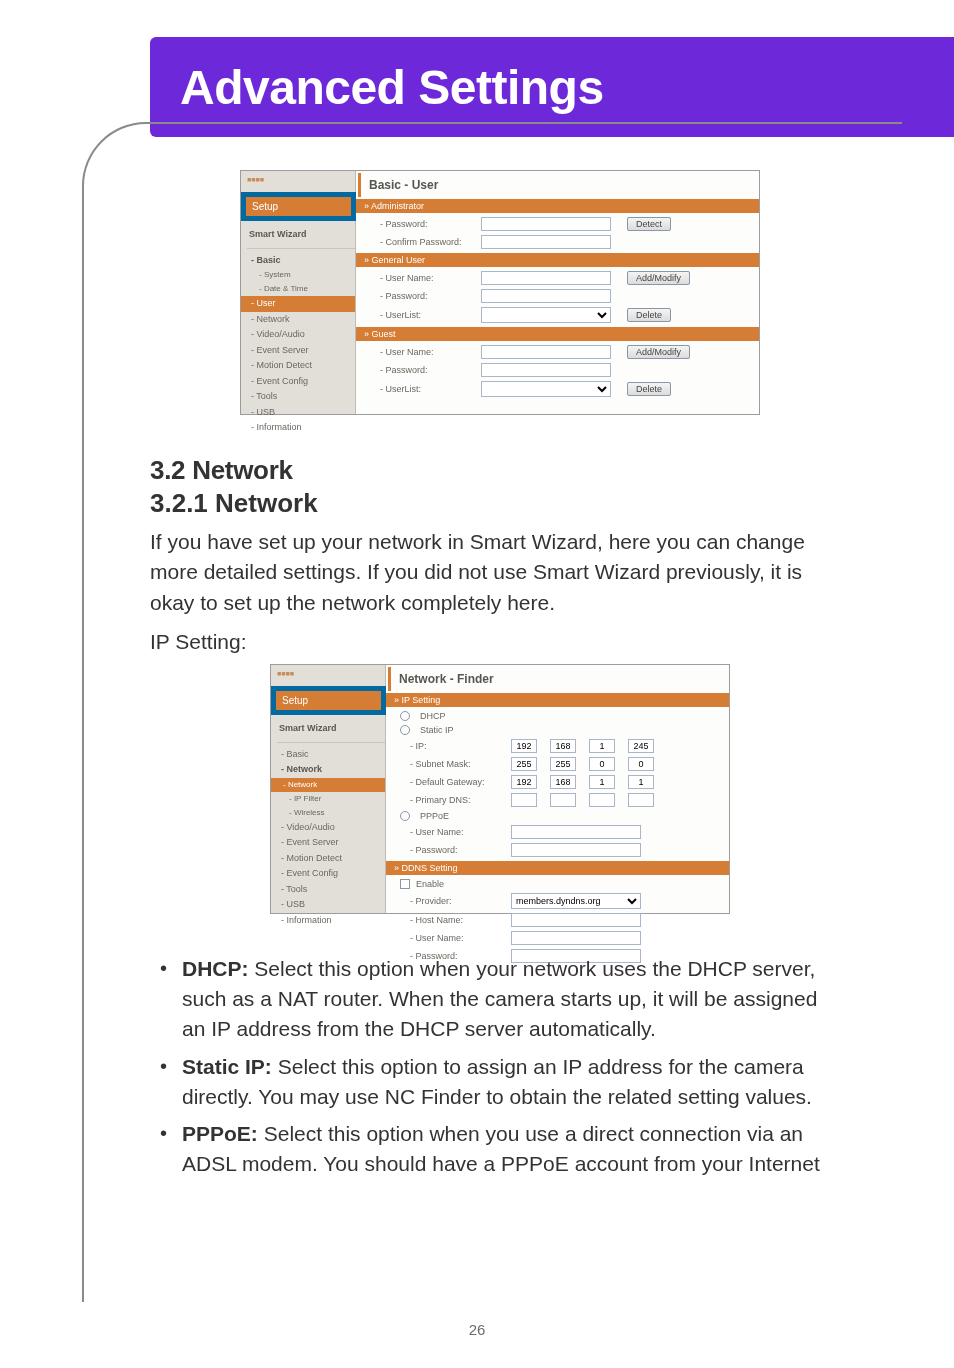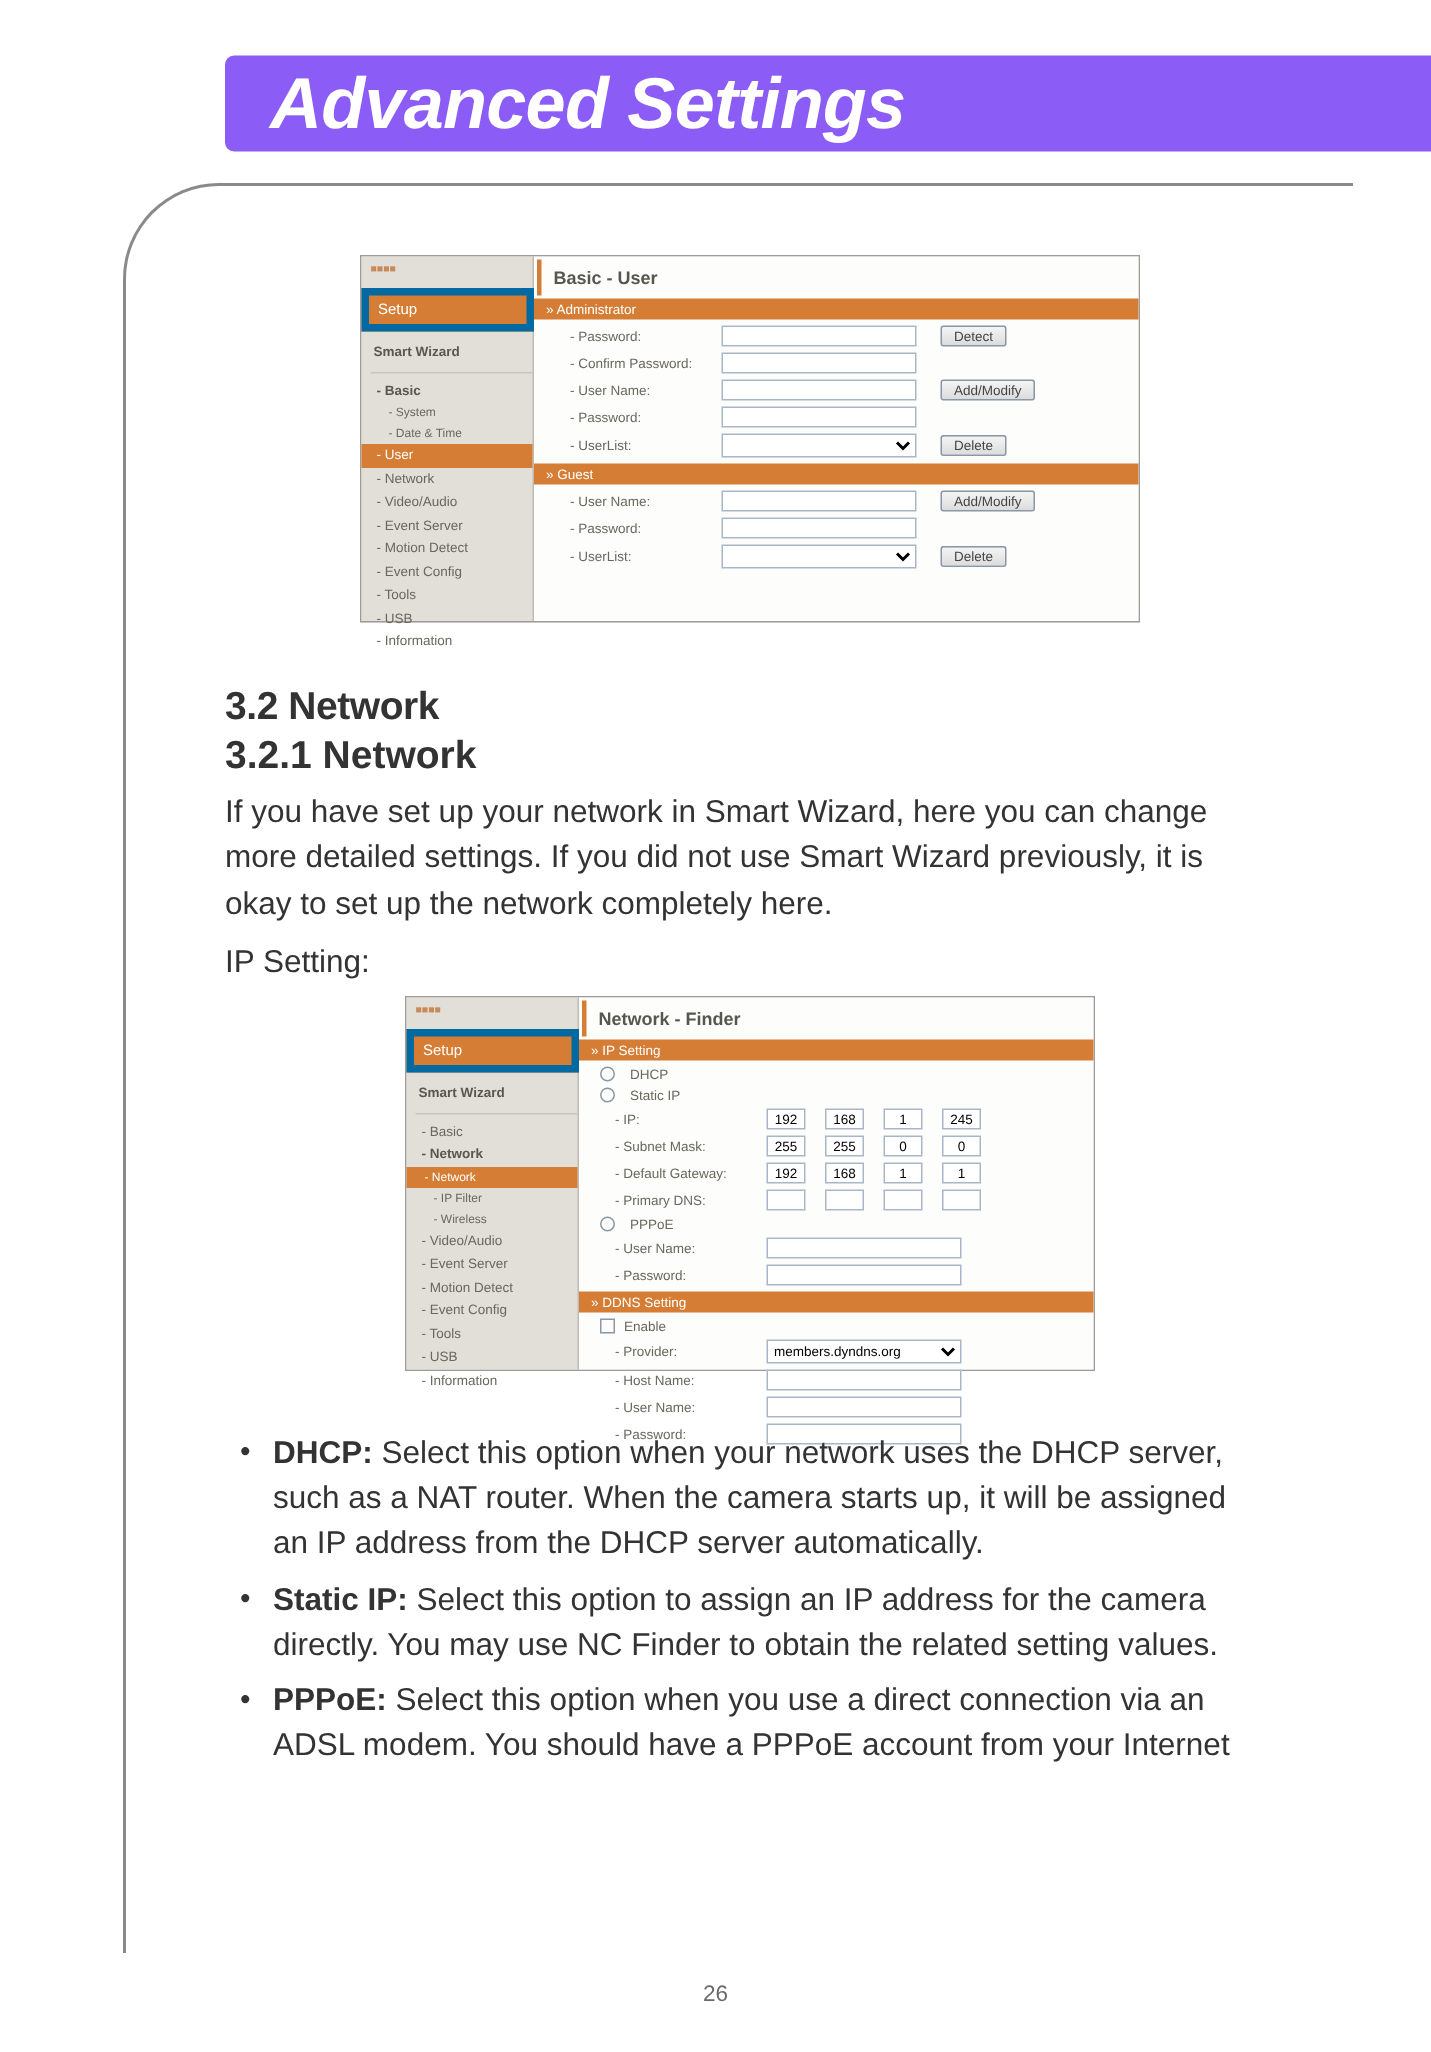--- a/index.html
+++ b/index.html
@@ -11,28 +11,27 @@
     color: #333333;
     position: relative;
   }
 
   
   .header-banner {
     position: absolute;
     top: 37px;
     left: 150px;
     right: 0;
-    height: 64px;
-    background: #8b5cf6;
+    height: 100px;
+    background: #6d28d9;
     display: flex;
     align-items: center;
     padding-left: 30px;
     border-top-left-radius: 6px;
     border-bottom-left-radius: 6px;
-    font-style: italic;
   }
   .header-banner h1 {
     font-size: 48px;
     font-weight: 700;
     color: #ffffff;
     letter-spacing: -0.5px;
   }
 
   
   .corner-line {
@@ -247,20 +246,21 @@
       <div class="mock-row">
         <span class="lbl">- Password:</span>
         <input type="text" class="txt-long" style="">
         <span class="btncol"><span class="mock-btn">Detect</span></span>
       </div>
       <div class="mock-row">
         <span class="lbl">- Confirm Password:</span>
         <input type="text" class="txt-long" style="">
       </div>
 
+      <div class="mock-bar">» General User</div>
       <div class="mock-row">
         <span class="lbl">- User Name:</span>
         <input type="text" class="txt-long" style="">
         <span class="btncol"><span class="mock-btn">Add/Modify</span></span>
       </div>
       <div class="mock-row">
         <span class="lbl">- Password:</span>
         <input type="text" class="txt-long" style="">
       </div>
       <div class="mock-row">

